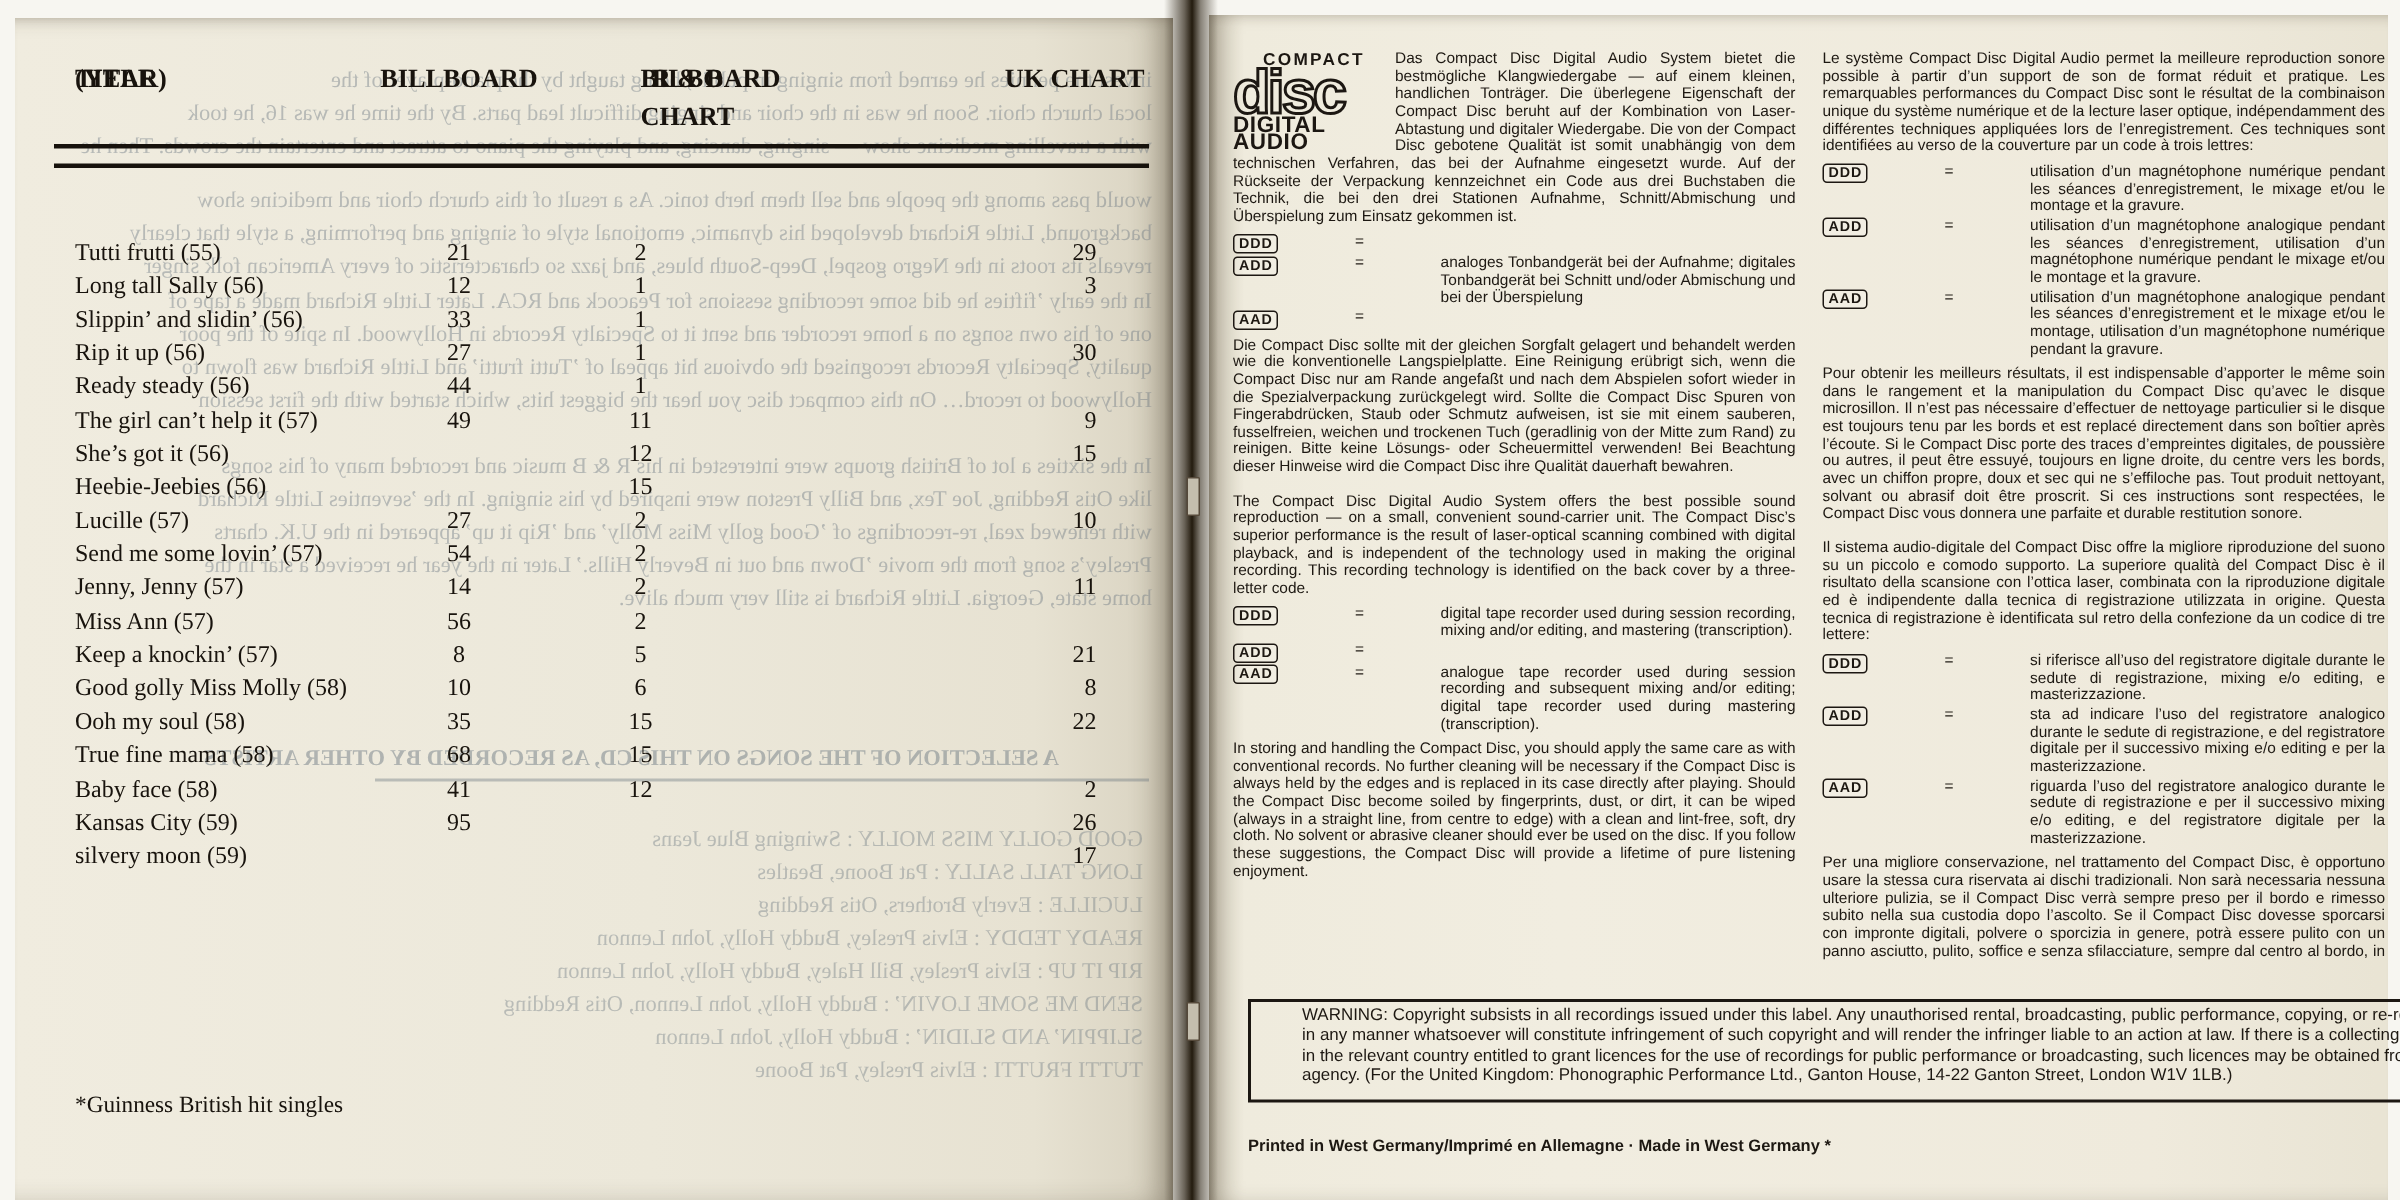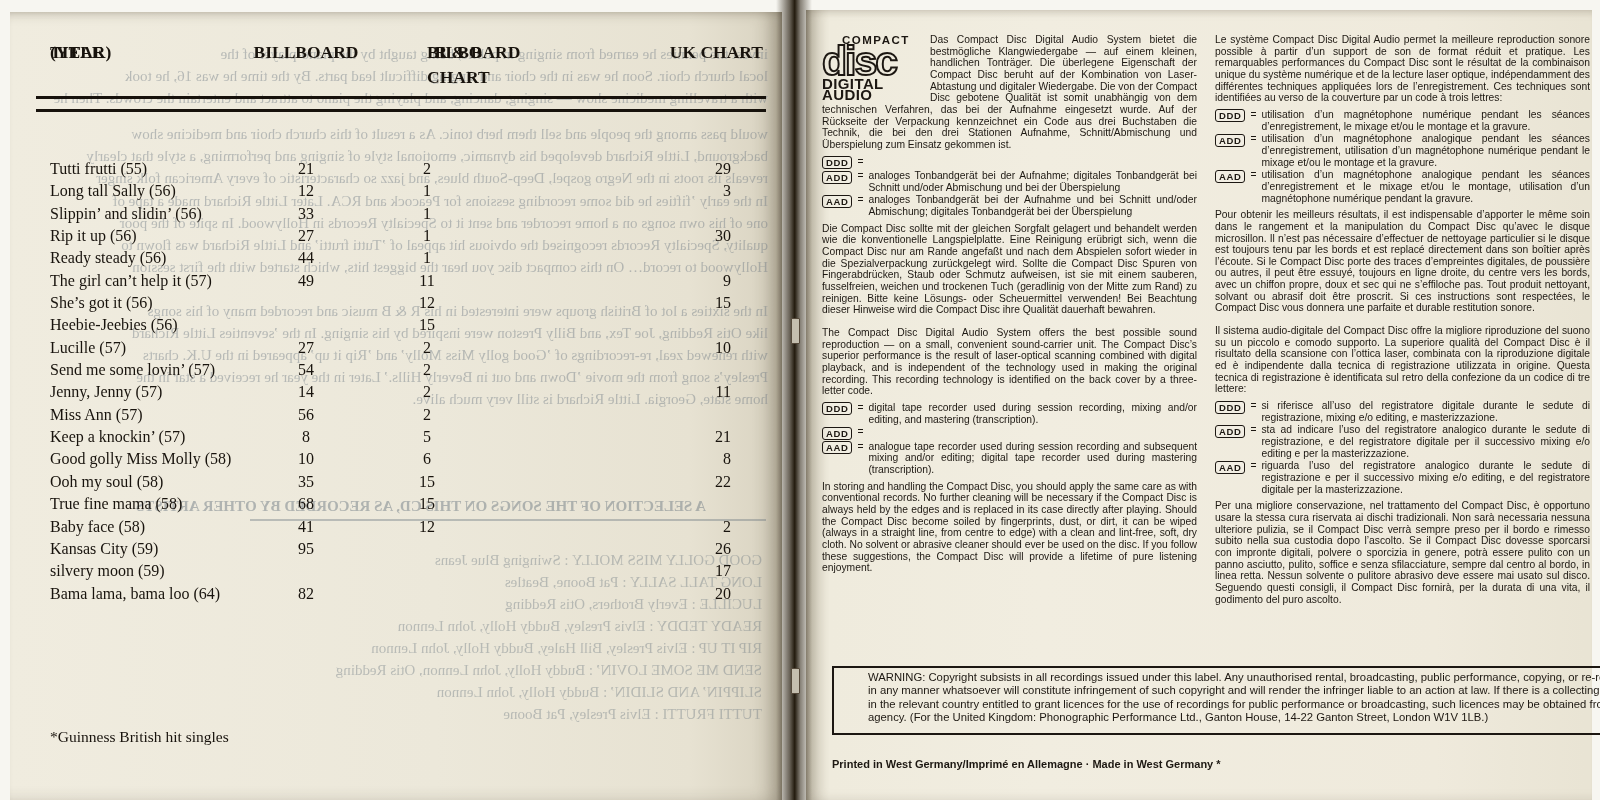--- a/index.html
+++ b/index.html
@@ -45,21 +45,21 @@
   .ghost-rule{left:240px;right:16px;height:2px;background:rgba(100,112,124,.38);filter:none;}
 
   
   .rp{position:absolute;inset:0;z-index:2;font-family:"Liberation Sans",sans-serif;color:#1d1812;}
   .cols{display:flex;gap:18px;padding:24px 2px 0 16px;height:630px;overflow:hidden;box-sizing:border-box;}
   .col{flex:1 1 0;font-size:10.3px;line-height:11.65px;text-align:justify;}
   .lang{margin-bottom:11px;}
   .para{margin:0 0 5px 0;}
   .para b{font-weight:normal;}
   .codes{margin:0 0 5px 0;}
-  .code-row{display:flex;align-items:flex-start;margin:1px 0;}
+  .code-row{display:flex;align-items:flex-start;margin:1px 0;gap:46px;}
   .code-badge{flex:0 0 auto;border:1.6px solid #1c1712;border-radius:3px;padding:0 3px;
     font-weight:bold;font-size:9.5px;line-height:11px;letter-spacing:.6px;margin-top:.5px;background:rgba(255,255,255,.15);}
   .eq{flex:0 0 auto;margin:0 5px;}
   .code-text{flex:1 1 auto;text-align:justify;}
 
   
   .cd-logo{float:left;width:98px;margin:1px 10px 3px 0;color:#1c1712;}
   .cd-top{font-size:11.5px;font-weight:bold;letter-spacing:1.5px;line-height:10px;margin-left:20px;}
   .cd-word{font-size:41px;font-weight:bold;letter-spacing:-2px;line-height:33px;
     color:transparent;-webkit-text-stroke:2px #1c1712;}
@@ -270,26 +270,20 @@
           </div>
 
 
           <div class="trow">
             <span class="t-title">silvery moon (59)</span>
             <span class="t-bb"></span>
             <span class="t-rnb"></span>
             <span class="t-uk">17</span>
           </div>
 
-          <div class="trow">
-            <span class="t-title">Bama lama, bama loo (64)</span>
-            <span class="t-bb">82</span>
-            <span class="t-rnb"></span>
-            <span class="t-uk">20</span>
-          </div>
         </div>
       <div class="footnote">*Guinness British hit singles</div>
     </div>
   </div>
 
   <div class="seam">
     <div class="staple" style="top:318px"></div>
     <div class="staple" style="top:668px"></div>
   </div>
 
@@ -314,21 +308,20 @@
 
                 <div class="code-row">
                   <span class="code-badge">ADD</span>
                   <span class="eq">=</span>
                   <span class="code-text">analoges Tonbandgerät bei der Aufnahme; digitales Tonbandgerät bei Schnitt und/oder Abmischung und bei der Überspielung</span>
                 </div>
 
                 <div class="code-row">
                   <span class="code-badge">AAD</span>
                   <span class="eq">=</span>
-                  <span class="code-text">analoges Tonbandgerät bei der Aufnahme und bei Schnitt und/oder Abmischung; digitales Tonbandgerät bei der Überspielung</span>
                 </div>
               </div>
             <p class="para">Die Compact Disc sollte mit der gleichen Sorgfalt gelagert und behandelt werden wie die konventionelle Langspielplatte. Eine Reinigung erübrigt sich, wenn die Compact Disc nur am Rande angefaßt und nach dem Abspielen sofort wieder in die Spezialverpackung zurückgelegt wird. Sollte die Compact Disc Spuren von Fingerabdrücken, Staub oder Schmutz aufweisen, ist sie mit einem sauberen, fusselfreien, weichen und trockenen Tuch (geradlinig von der Mitte zum Rand) zu reinigen. Bitte keine Lösungs- oder Scheuermittel verwenden! Bei Beachtung dieser Hinweise wird die Compact Disc ihre Qualität dauerhaft bewahren.</p>
           </section>
           <section class="lang">
             <p class="para"><b>The Compact Disc Digital Audio System</b><span> offers the best possible sound reproduction — on a small, convenient sound-carrier unit. The Compact Disc’s superior performance is the result of laser-optical scanning combined with digital playback, and is independent of the technology used in making the original recording. This recording technology is identified on the back cover by a three-letter code.</span></p>
             <div class="codes">
 
                 <div class="code-row">
                   <span class="code-badge">DDD</span>

